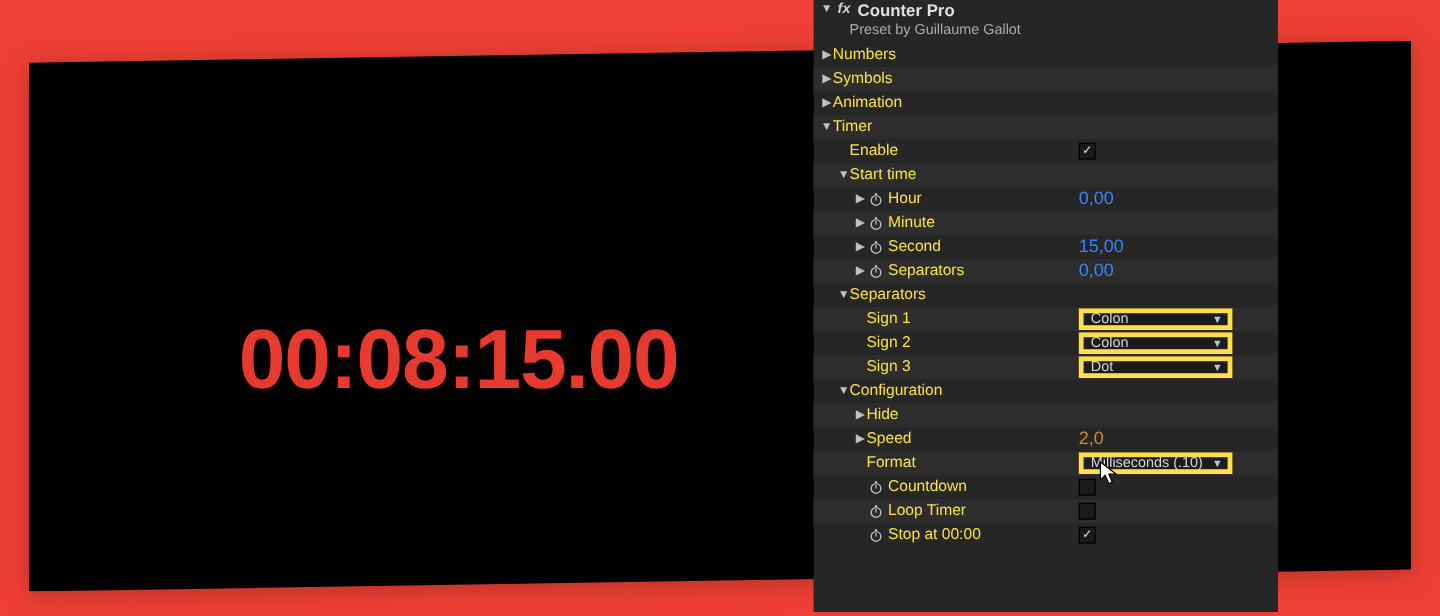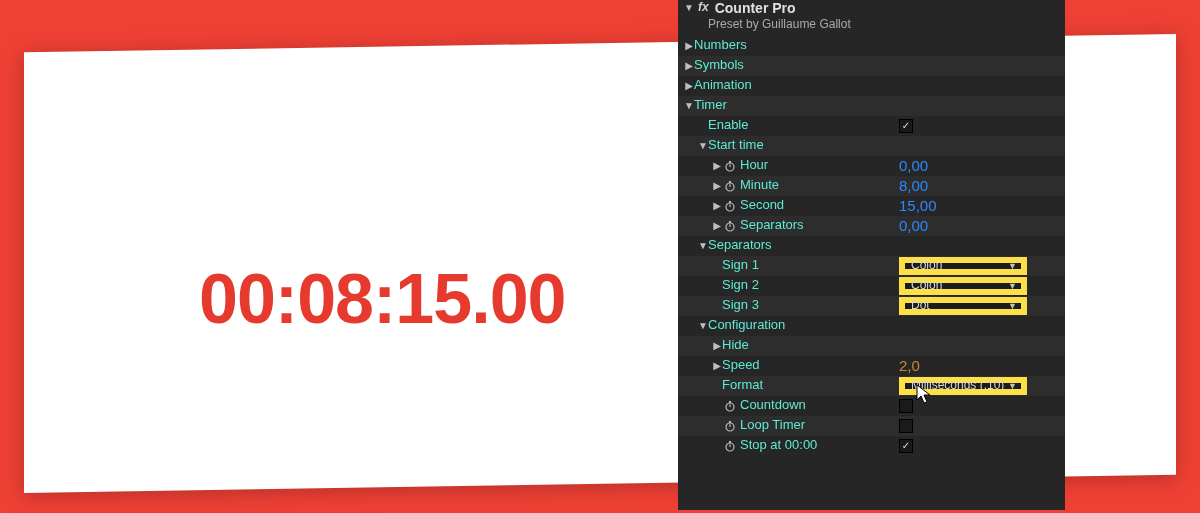--- a/index.html
+++ b/index.html
@@ -7,21 +7,21 @@
   body { background: #ef4035; position: relative; }
 
   
   .canvas-wrap {
     position: absolute;
     left: 24px; right: 24px; top: 34px; bottom: 20px;
     filter: drop-shadow(0 3px 10px rgba(0,0,0,.25));
   }
   .canvas {
     width: 100%; height: 100%;
-    background: #ffffff;
+    background: #000000;
     clip-path: polygon(0 4%, 100% 0, 100% 96%, 0 100%);
     position: relative;
   }
   .timer-display {
     position: absolute;
     left: 175px; top: 225px;
     font-size: 70px;
     font-weight: 700;
     letter-spacing: -1px;
     color: #e63a2e;
@@ -86,37 +86,37 @@
   .tri.down::before  { content: "\25BC"; }
   .tri.none { width: 10px; }
 
   .stopwatch {
     display: inline-block;
     margin: 0 4px 0 2px;
     opacity: 0.9;
   }
   .stopwatch svg { display: block; }
 
-  .label { color: #5eead4; font-size: 13px; }
+  .label { color: #fde047; font-size: 13px; }
 
   .value-num { color: #2f87ff; font-size: 15px; }
   .value-num.orange { color: #c78b30; }
 
   .checkbox {
     width: 14px; height: 14px;
     background: #1a1a1a;
     border: 1px solid #000;
     display: inline-flex; align-items: center; justify-content: center;
     font-size: 10px; color: #e0e0e0;
   }
 
   .dropdown {
     width: 128px; height: 18px;
     background: #1c1c1c;
-    border: 6px solid #fde047;
+    border: 4px solid #fde047;
     display: flex; align-items: center; justify-content: space-between;
     padding: 0 4px 0 6px;
     color: #d6d6d6;
     font-size: 12px;
   }
   .dropdown .dd-label { overflow: hidden; text-overflow: ellipsis; white-space: nowrap; }
   .dropdown .caret {
     font-size: 9px; color: #c0c0c0;
   }
 
@@ -220,23 +220,20 @@
         <span class="tri right"></span>
         <span class="stopwatch">
           <svg width="12" height="12" viewBox="0 0 12 12">
             <circle cx="6" cy="7" r="4" fill="none" stroke="#c8c8c8" stroke-width="1.2"></circle>
             <rect x="5" y="1" width="2" height="2" fill="#c8c8c8"></rect>
             <line x1="6" y1="7" x2="6" y2="4.2" stroke="#c8c8c8" stroke-width="1.2"></line>
           </svg>
         </span>
         <span class="label">Minute</span>
       </div>
-    <div class="value-area">
-        <span class="value-num">8,00</span>
-      </div>
   </div>
   <div class="row">
     <div class="label-area">
         <span class="indent-3"></span>
         <span class="tri right"></span>
         <span class="stopwatch">
           <svg width="12" height="12" viewBox="0 0 12 12">
             <circle cx="6" cy="7" r="4" fill="none" stroke="#c8c8c8" stroke-width="1.2"></circle>
             <rect x="5" y="1" width="2" height="2" fill="#c8c8c8"></rect>
             <line x1="6" y1="7" x2="6" y2="4.2" stroke="#c8c8c8" stroke-width="1.2"></line>

